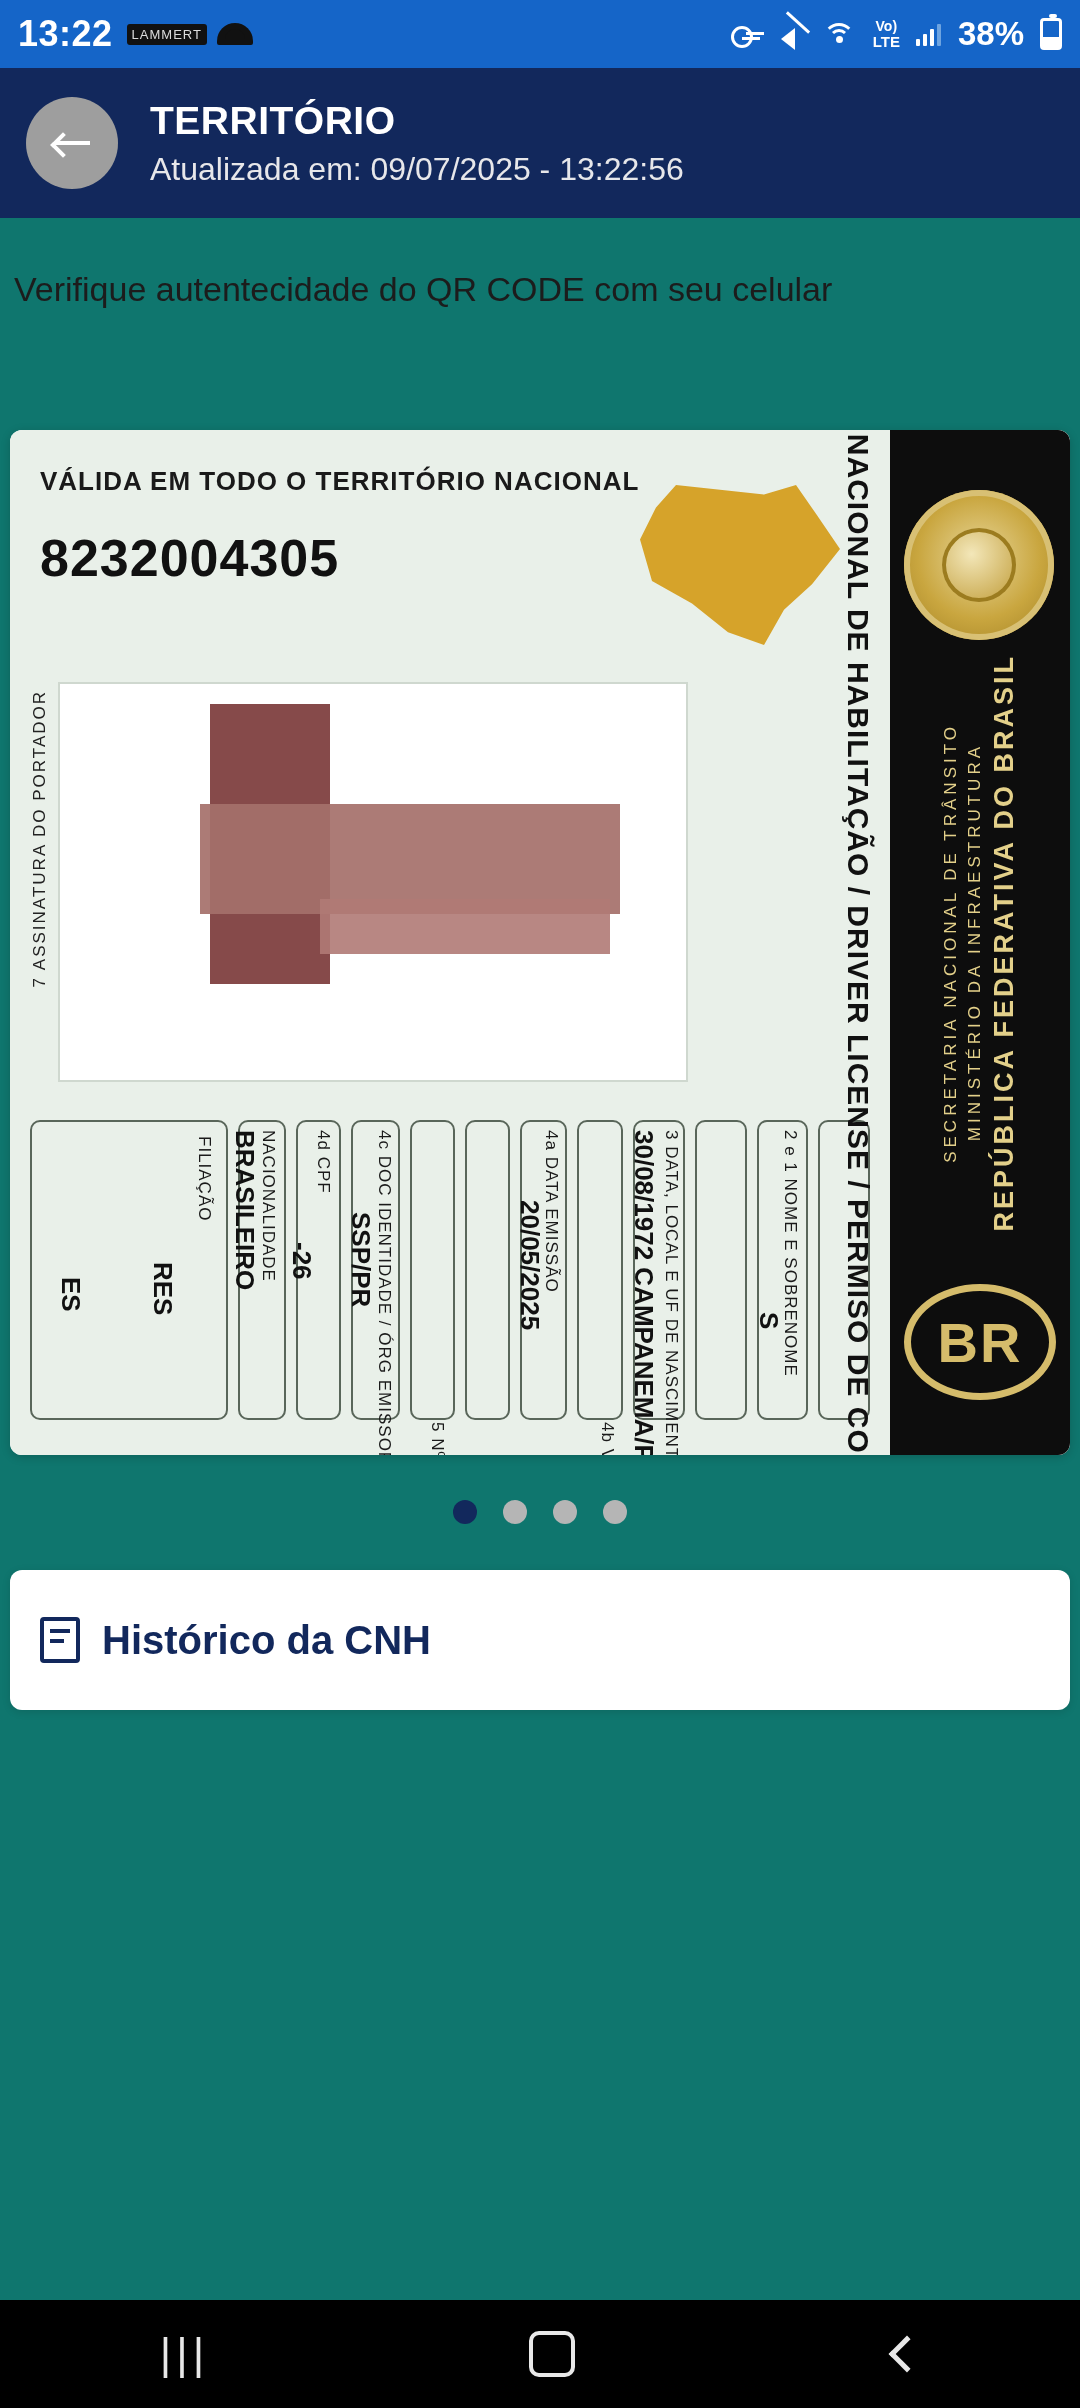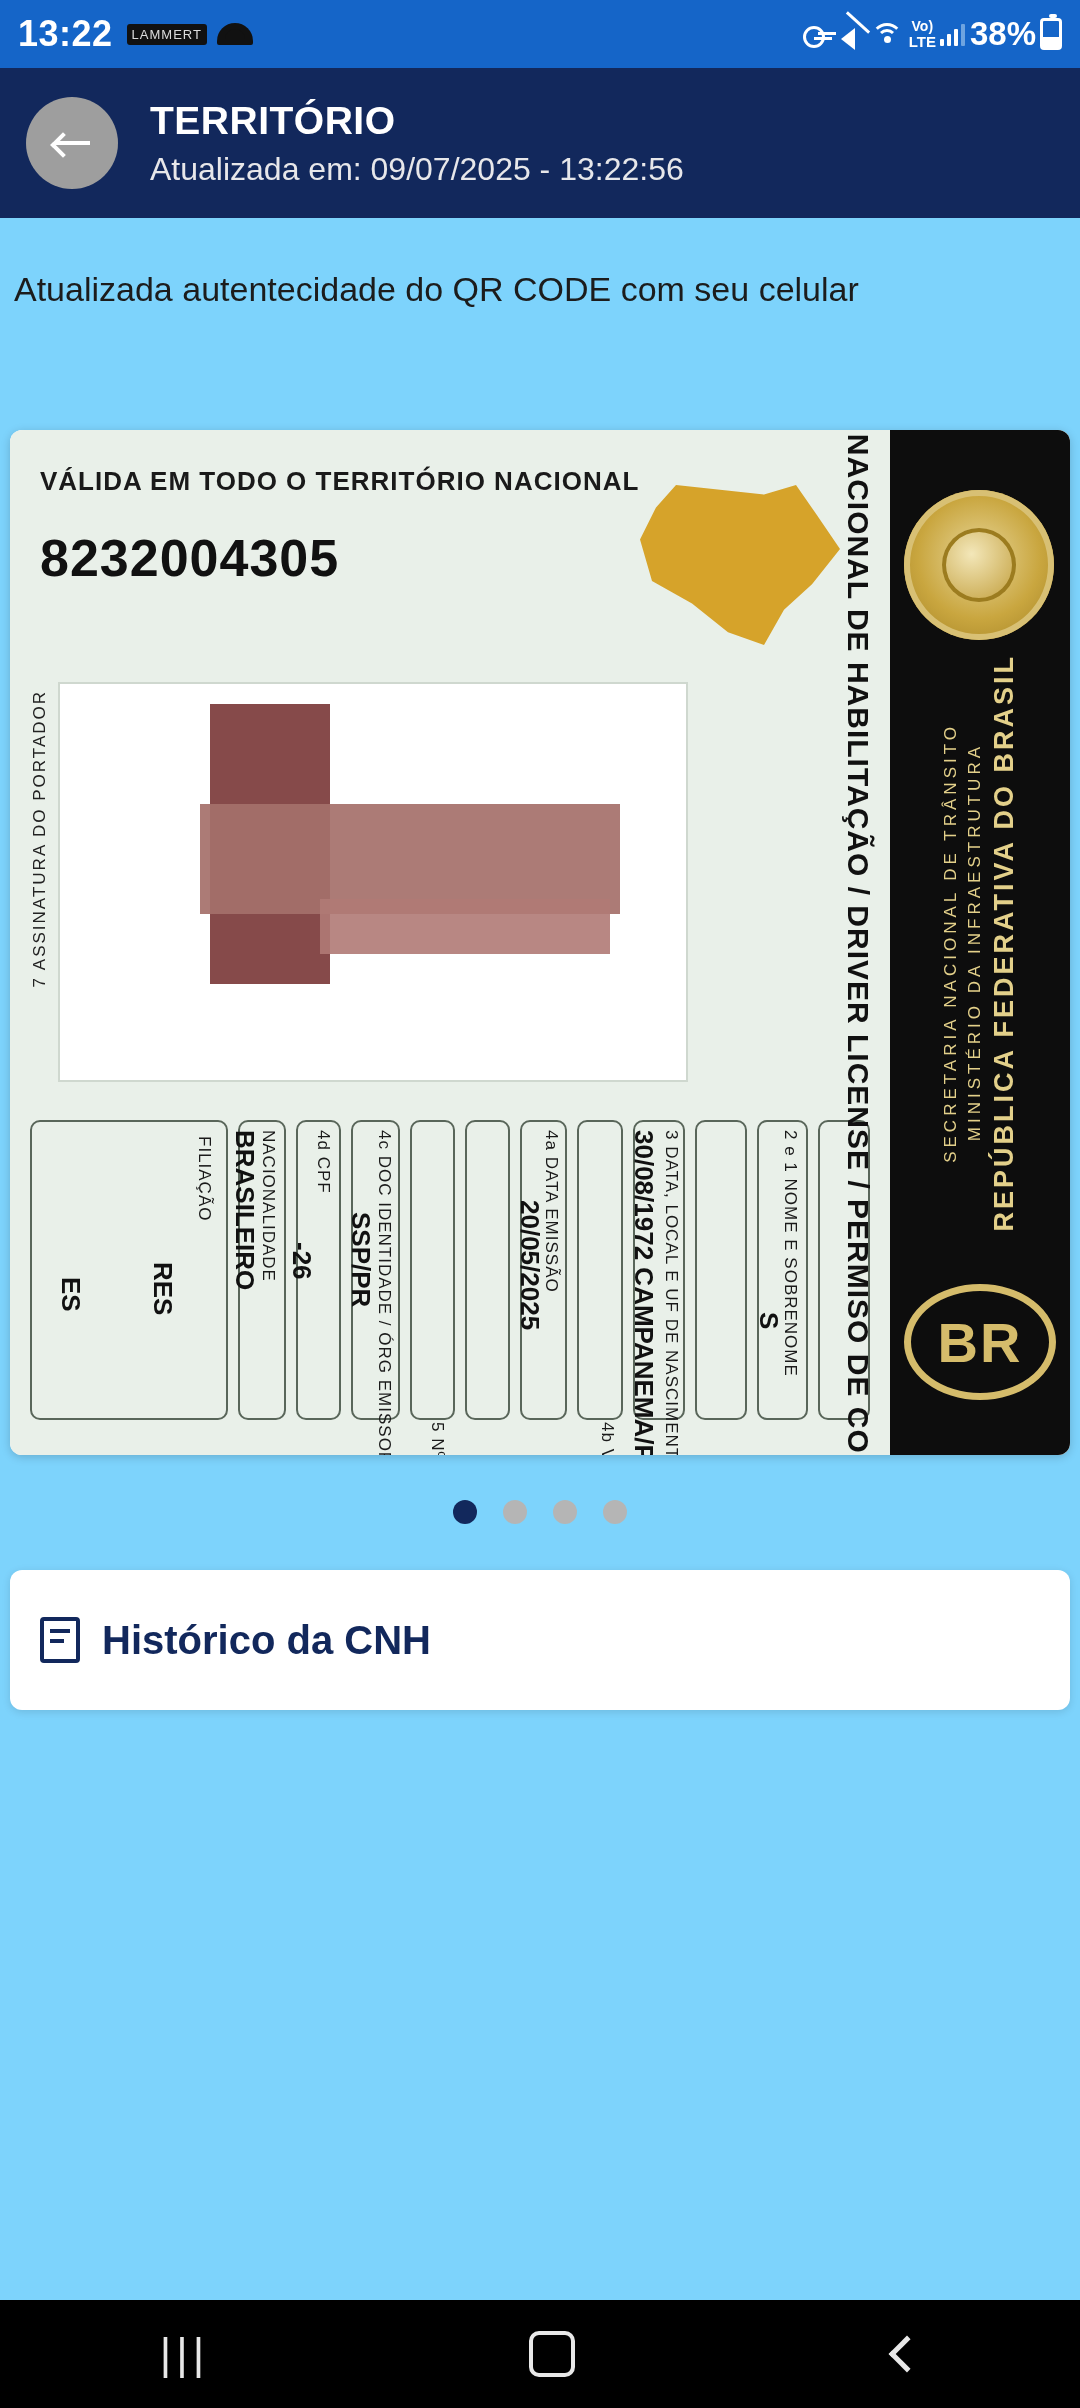--- a/index.html
+++ b/index.html
@@ -7,21 +7,21 @@
     width: 1080px;
     height: 2408px;
     background: #f2f2f2;
     font-family: "Liberation Sans", sans-serif;
     overflow: hidden;
   }
   .screen {
     position: relative;
     width: 1080px;
     height: 2408px;
-    background: #7dd3fc;
+    background: #0f766e;
     overflow: hidden;
   }
 
   
   .statusbar {
     position: relative;
     height: 68px;
     background: #1565c8;
     display: flex;
     align-items: center;
@@ -58,21 +58,21 @@
     content:"";
     position:absolute; left:8px; top:6px;
     width: 20px; height: 16px;
     background:#111;
     border-radius: 12px 12px 0 0;
   }
   .sb-right {
     margin-left: auto;
     display: flex;
     align-items: center;
-    gap: 4px;
+    gap: 16px;
   }
   .icon-key {
     width: 34px; height: 20px;
     position: relative;
   }
   .icon-key::before{
     content:"";
     position:absolute; left:0; top:2px;
     width:16px;height:16px;border:3px solid #fff;border-radius:50%;
   }
@@ -503,21 +503,21 @@
   <div class="appbar">
     <div class="back-btn">
       <div class="back-arrow"></div>
     </div>
     <div class="appbar-texts">
       <div class="appbar-title">TERRITÓRIO</div>
       <div class="appbar-sub">Atualizada em: 09/07/2025 - 13:22:56</div>
     </div>
   </div>
 
-  <div class="instruction">Atualizada autentecidade do QR CODE com seu celular</div>
+  <div class="instruction">Verifique autentecidade do QR CODE com seu celular</div>
 
   <div class="card-wrap">
     <div class="cnh">
 
       <div class="valida-nacional">VÁLIDA EM TODO O TERRITÓRIO NACIONAL</div>
       <div class="cnh-number">8232004305</div>
       <div class="map-br"></div>
 
       <div class="sig-label">7 ASSINATURA DO PORTADOR</div>
 

